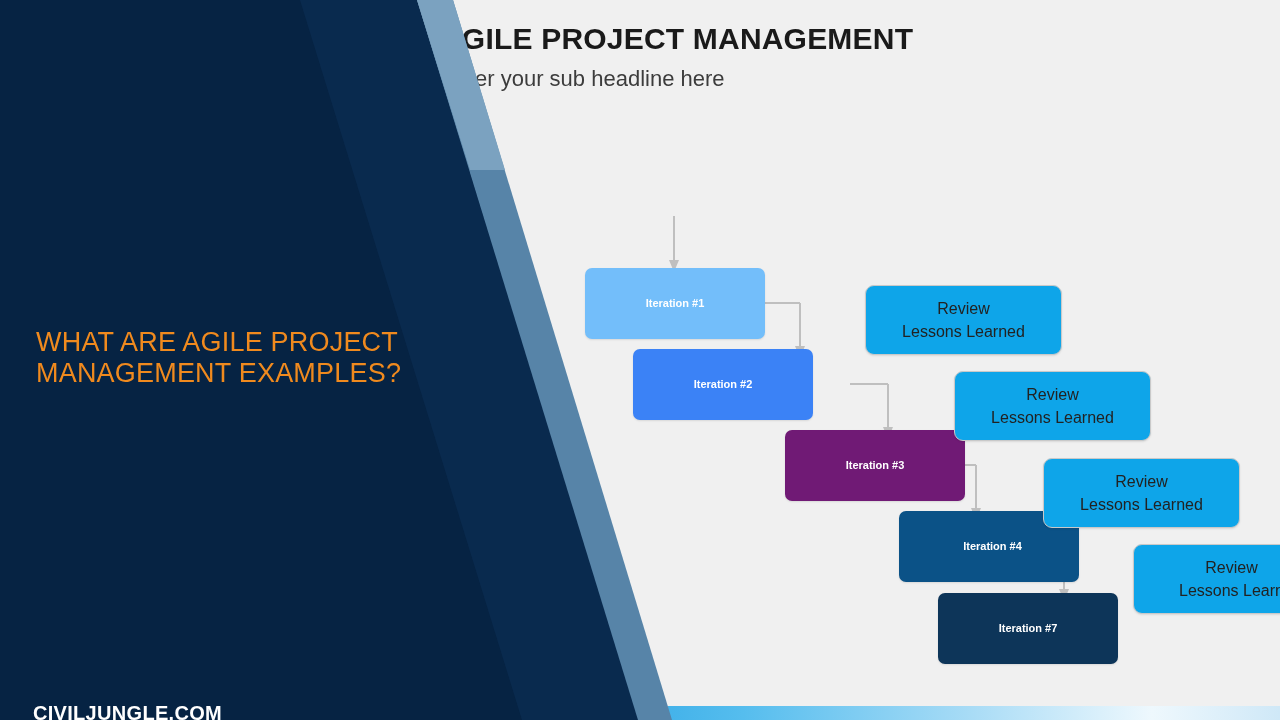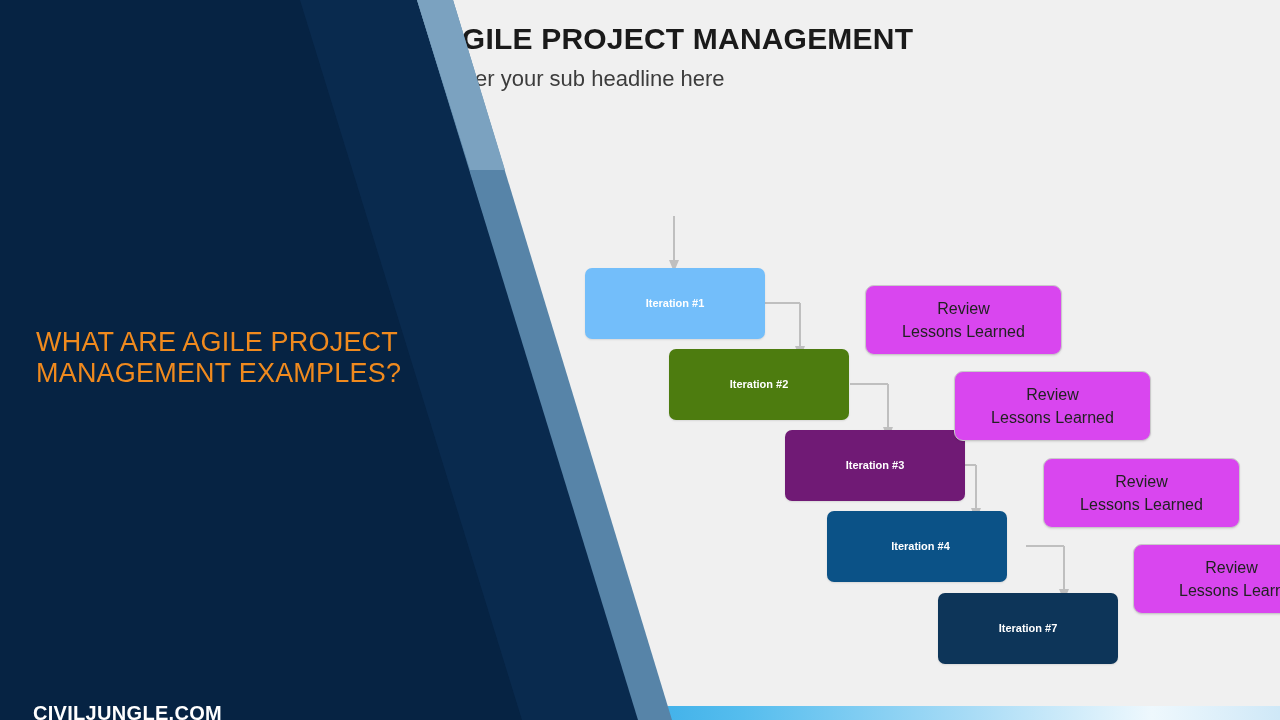--- a/index.html
+++ b/index.html
@@ -54,21 +54,21 @@
     font-weight: bold;
     font-size: 11px;
     line-height: 1.55;
     padding: 0 12px;
     box-shadow: 0 1px 2px rgba(0,0,0,.10);
   }
   .node.wide { font-size: 15px; }
   .review {
     position: absolute;
     border-radius: 9px;
-    background: #d946ef;
+    background: #0ea5e9;
     border: 1px solid #c9c9c9;
     display: flex;
     align-items: center;
     justify-content: center;
     text-align: center;
     color: #222222;
     font-weight: normal;
     font-size: 16px;
     line-height: 1.45;
     box-shadow: 0 1px 2px rgba(0,0,0,.10);
@@ -175,25 +175,25 @@
 
     <svg class="connector" style="left:1026px; top:543px;" width="60" height="62">
       <line x1="0" y1="3" x2="38" y2="3" stroke="#bfbfbf" stroke-width="2"></line>
       <line x1="38" y1="3" x2="38" y2="48" stroke="#bfbfbf" stroke-width="2"></line>
       <polygon points="38,58 33,46 43,46" fill="#bfbfbf"></polygon>
     </svg>
 
 
     <div class="node" style="left: 585px; top: 268px; width: 180px; height: 71px; background-color: rgb(115, 190, 250);">Iteration #1</div>
 
-    <div class="node" style="left: 669px; top: 349px; width: 180px; height: 71px; background-color: #4d7c0f;">Iteration #2</div>
+    <div class="node" style="left: 633px; top: 349px; width: 180px; height: 71px; background-color: #3b82f6;">Iteration #2</div>
 
     <div class="node" style="left: 761px; top: 430px; width: 180px; height: 71px; background-color: #701a75; margin-left: 24px;">Iteration #3</div>
 
-    <div class="node" style="left: 827px; top: 511px; width: 180px; height: 71px; background-color: rgb(11, 82, 135); padding-left: 19px;">Iteration #4</div>
+    <div class="node" style="left: 899px; top: 511px; width: 180px; height: 71px; background-color: rgb(11, 82, 135); padding-left: 19px;">Iteration #4</div>
 
     <div class="node" style="left: 938px; top: 593px; width: 180px; height: 71px; background-color: rgb(13, 53, 89);">Iteration #7</div>
 
     <div class="review" style="left:865px; top:285px; width:197px; height:70px;">
       <span>
         <span>Review</span><br>
         <span>Lessons Learned</span>
       </span>
     </div>
 

